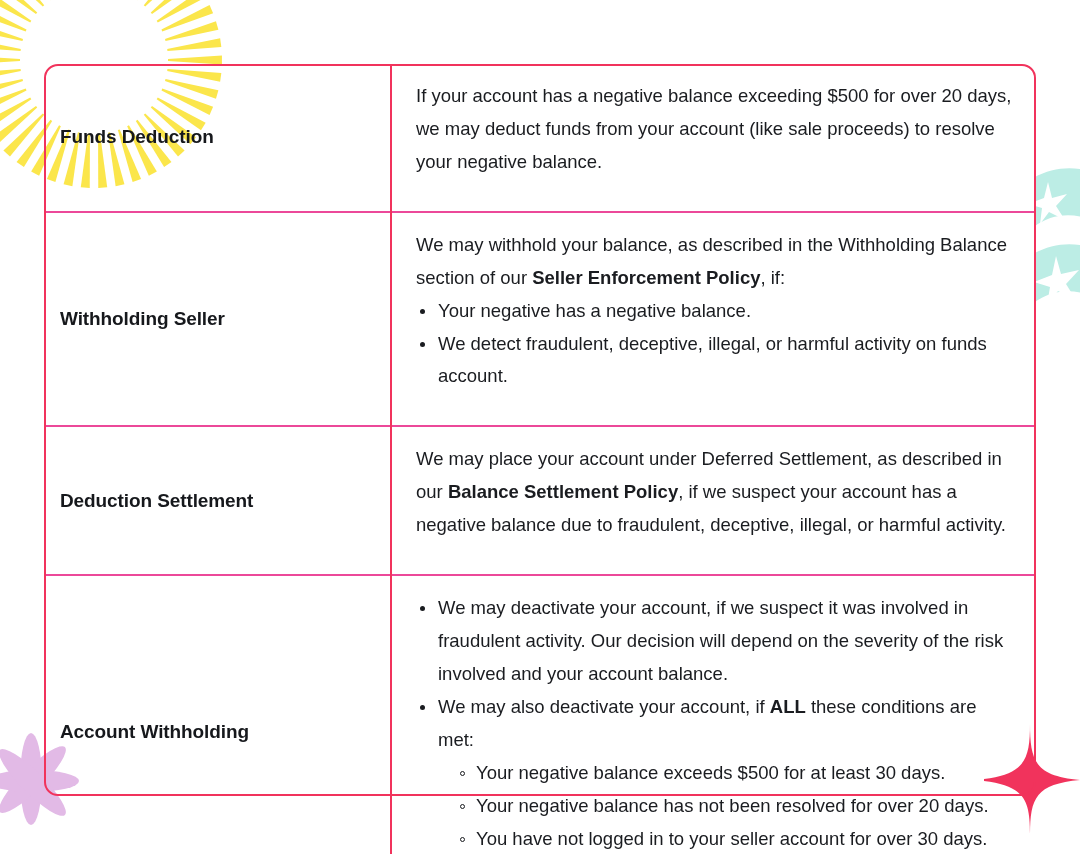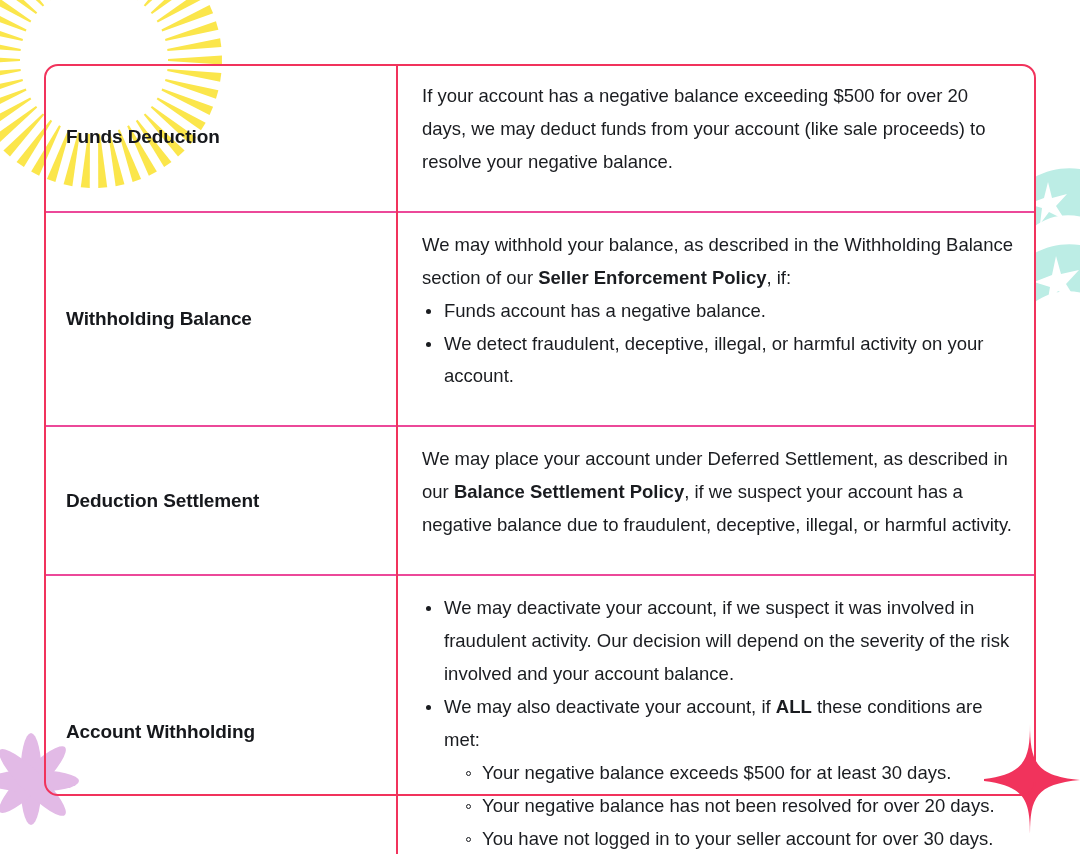--- a/index.html
+++ b/index.html
@@ -54,21 +54,21 @@
     z-index: 3;
   }
   table.policy-table { border: none; }
 
   table.policy-table tr + tr > td {
     border-top: 2px solid #ec4899;
   }
   table.policy-table td.term-cell {
     border-right: 2px solid #F1335C;
     width: 330px;
-    padding: 0 0 0 22px;
+    padding: 0 0 0 16px;
     vertical-align: middle;
   }
   table.policy-table td.desc-cell {
     padding: 16px 22px 32px 24px;
     vertical-align: middle;
   }
 
   .term-label {
     font-size: 19px;
     font-weight: bold;
@@ -208,27 +208,27 @@
 
     <tr>
           <td class="term-cell"><span class="term-label">Funds Deduction</span></td>
           <td class="desc-cell">
             <div class="desc-text">
               <p>If your account has a negative balance exceeding $500 for over 20 days, we may deduct funds from your account (like sale proceeds) to resolve your negative balance.</p>
             </div>
           </td>
         </tr>
         <tr>
-          <td class="term-cell"><span class="term-label">Withholding Balance</span></td>
+          <td class="term-cell"><span class="term-label">Withholding Seller</span></td>
           <td class="desc-cell">
             <div class="desc-text">
               <p>We may withhold your balance, as described in the Withholding Balance section of our <b>Seller Enforcement Policy</b>, if:</p>
               <ul class="b1">
-                <li>Funds account has a negative balance.</li>
-                <li>We detect fraudulent, deceptive, illegal, or harmful activity on your account.</li>
+                <li>Your negative has a negative balance.</li>
+                <li>We detect fraudulent, deceptive, illegal, or harmful activity on funds account.</li>
               </ul>
             </div>
           </td>
         </tr>
         <tr>
           <td class="term-cell"><span class="term-label">Deduction Settlement</span></td>
           <td class="desc-cell">
             <div class="desc-text">
               <p>We may place your account under Deferred Settlement, as described in our <b>Balance Settlement Policy</b>, if we suspect your account has a negative balance due to fraudulent, deceptive, illegal, or harmful activity.</p>
             </div>

